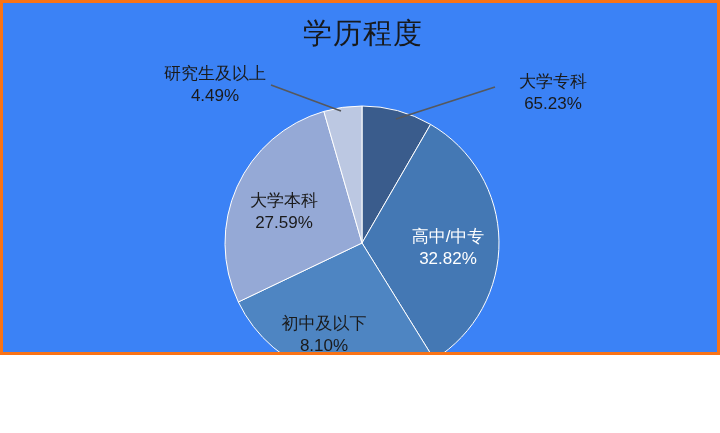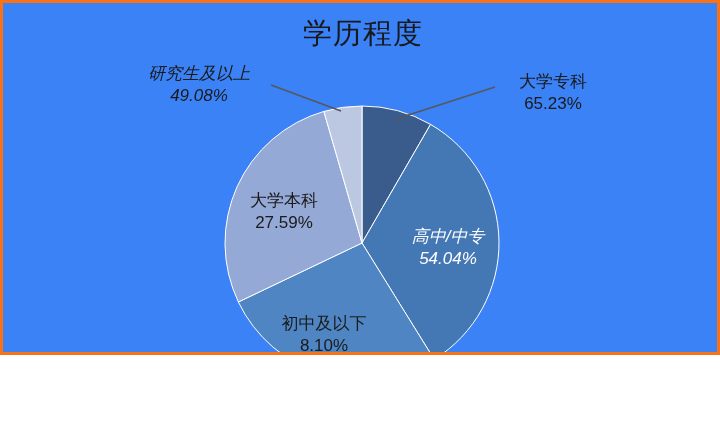--- a/index.html
+++ b/index.html
@@ -51,37 +51,35 @@
     display: block;
   }
   .slice-label .lbl-value {
     display: block;
   }
   .lbl-dark  { color: #1a1a1a; }
   .lbl-light { color: #ffffff; }
 
   
   #label-postgrad {
-    left: 116px;
+    left: 132px;
     top: 60px;
     width: 160px;
-    font-style: italic;
   }
   
   #label-juniorhigh {
     left: 470px;
     top: 68px;
     width: 160px;
   }
   
   #label-seniorhigh {
     left: 382px;
     top: 223px;
     width: 126px;
-    font-style: italic;
   }
   
   #label-college {
     left: 258px;
     top: 310px;
     width: 126px;
   }
   
   #label-bachelor {
     left: 218px;
@@ -106,31 +104,31 @@
         <path d="M 359 240 L 320.86 108.42 A 137 137 0 0 1 359.00 103.00 Z" fill="#bcc8e2" stroke="#ffffff" stroke-width="1"></path>
       </g>
     <g id="leader-lines">
       <line x1="268" y1="82" x2="338" y2="108" stroke="#56585c" stroke-width="1.6"></line>
       <line x1="393" y1="116" x2="492" y2="84" stroke="#56585c" stroke-width="1.6"></line>
     </g>
   </svg>
 
   <div class="slice-label lbl-dark" id="label-postgrad">
     <span class="lbl-name">研究生及以上</span>
-    <span class="lbl-value">49.08%</span>
+    <span class="lbl-value">4.49%</span>
   </div>
 
   <div class="slice-label lbl-dark" id="label-juniorhigh">
     <span class="lbl-name">大学专科</span>
     <span class="lbl-value">65.23%</span>
   </div>
 
   <div class="slice-label lbl-light" id="label-seniorhigh">
     <span class="lbl-name">高中/中专</span>
-    <span class="lbl-value">54.04%</span>
+    <span class="lbl-value">32.82%</span>
   </div>
 
   <div class="slice-label lbl-dark" id="label-college">
     <span class="lbl-name">初中及以下</span>
     <span class="lbl-value">8.10%</span>
   </div>
 
   <div class="slice-label lbl-dark" id="label-bachelor">
     <span class="lbl-name">大学本科</span>
     <span class="lbl-value">27.59%</span>

